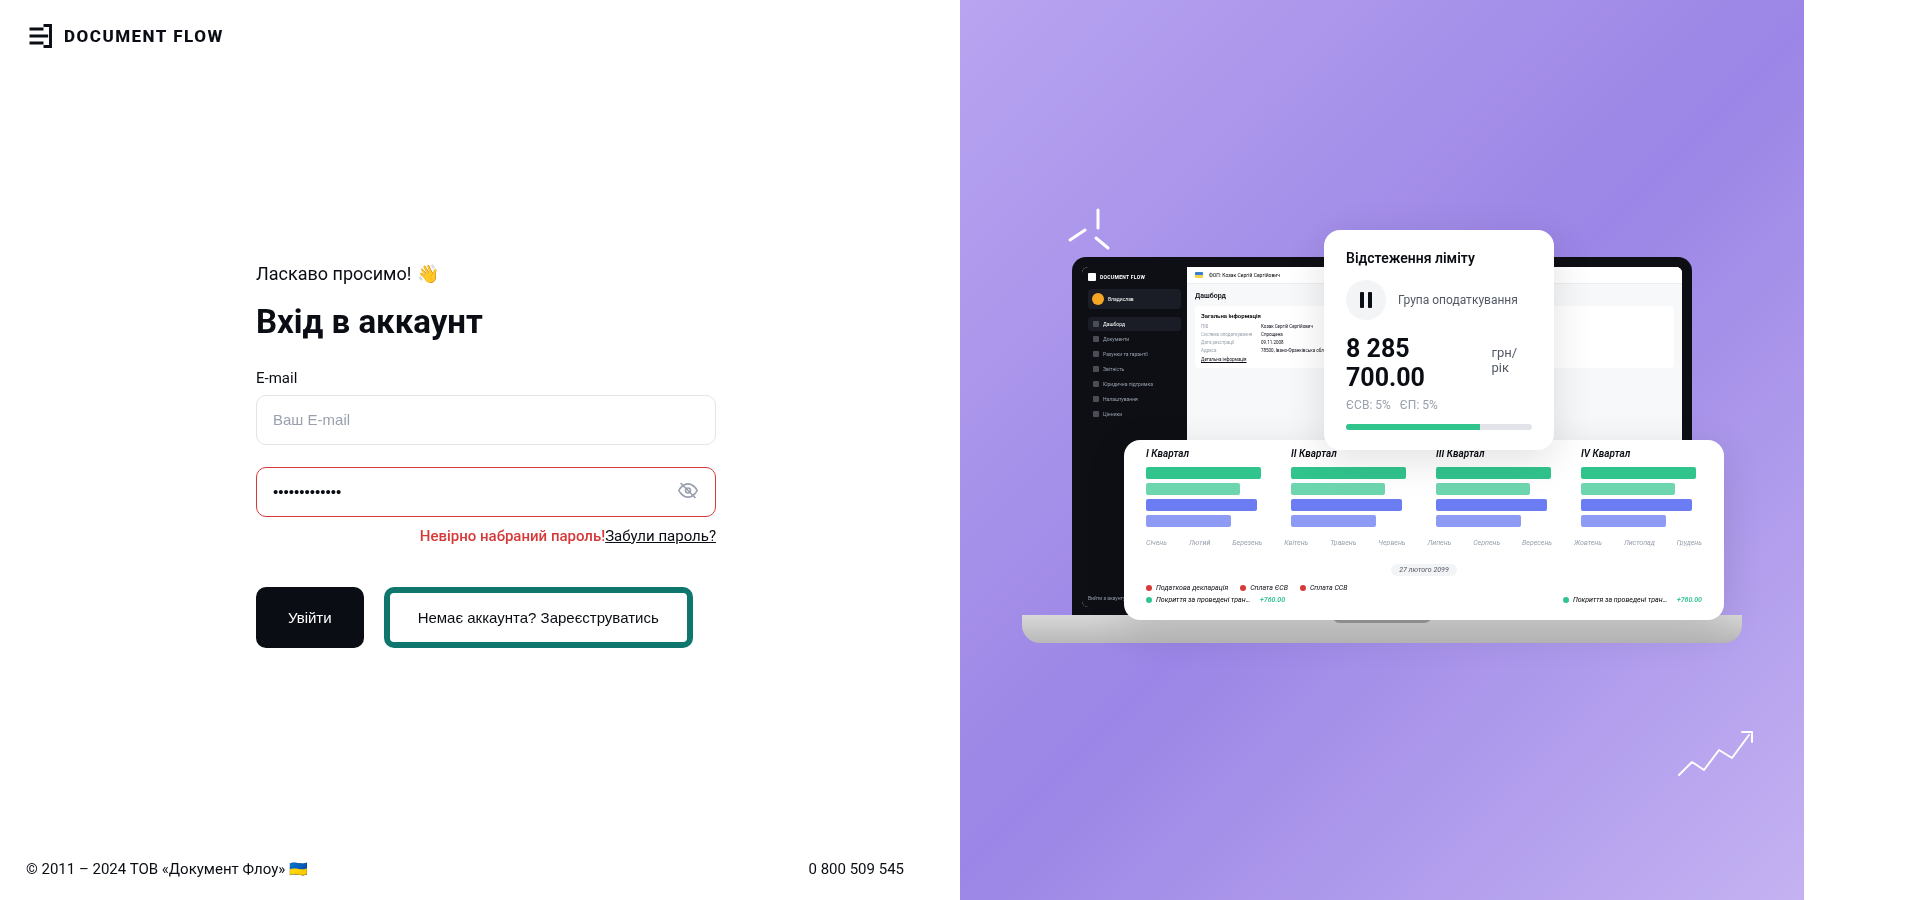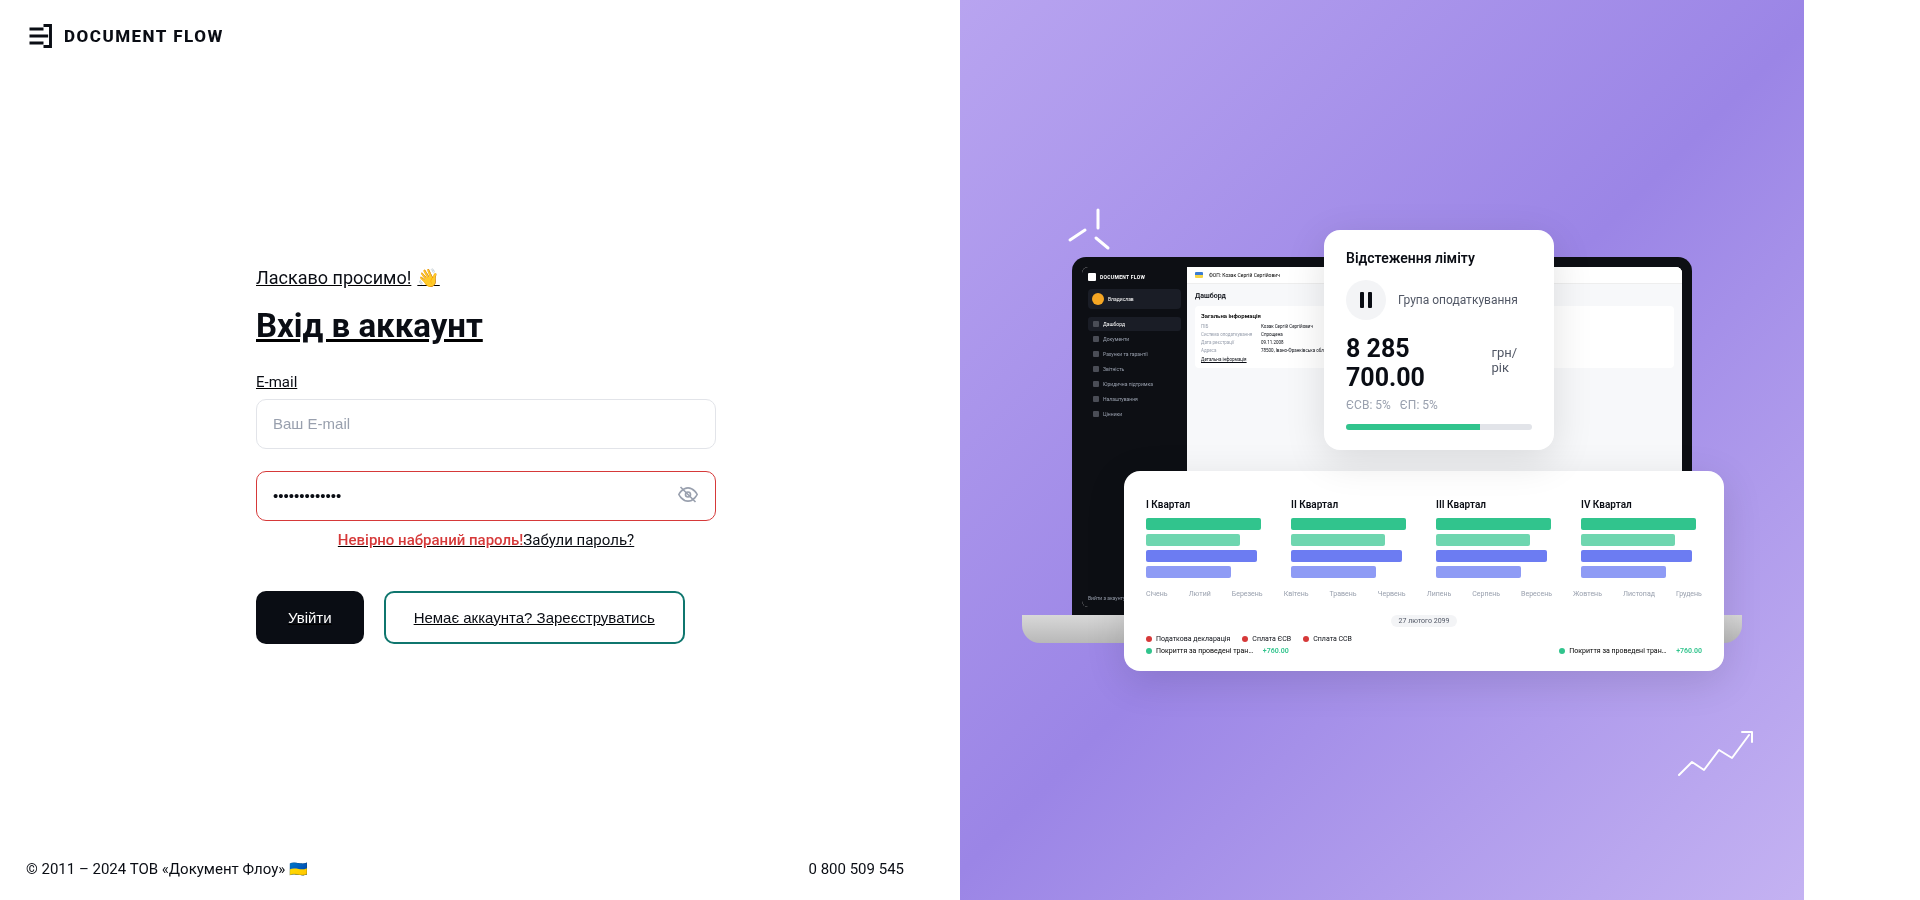--- a/index.html
+++ b/index.html
@@ -1,36 +1,36 @@
 <!DOCTYPE html>
 <html><head>
 <meta charset="utf-8">
 <style>
   * { box-sizing: border-box; margin: 0; padding: 0; }
   body { font-family: -apple-system, BlinkMacSystemFont, "Segoe UI", Roboto, sans-serif; width: 1920px; height: 900px; overflow: hidden; display: flex; }
   .left { width: 960px; height: 900px; position: relative; display: flex; flex-direction: column; padding: 22px 26px; }
   .logo { display: flex; align-items: center; gap: 10px; }
   .logo-icon { width: 28px; height: 28px; }
   .logo-text { font-size: 17px; font-weight: 800; letter-spacing: 1.5px; color: #0a0d14; }
-  .form-wrap { flex: 1; display: flex; flex-direction: column; justify-content: center; padding-left: 230px; text-decoration: underline; }
+  .form-wrap { flex: 1; display: flex; flex-direction: column; justify-content: center; padding-left: 230px; }
   .form { width: 460px; }
   .welcome { font-size: 18px; color: #0a0d14; margin-bottom: 18px; display: flex; align-items: center; gap: 6px; }
   .title { font-size: 33px; font-weight: 700; color: #0a0d14; margin-bottom: 28px; }
   .field-label { font-size: 15px; color: #0a0d14; margin-bottom: 8px; display: block; }
   .input-wrap { position: relative; margin-bottom: 22px; }
   .input { width: 100%; height: 50px; border: 1px solid #e2e4e9; border-radius: 10px; padding: 0 16px; font-size: 15px; color: #0a0d14; outline: none; }
   .input::placeholder { color: #99a0ae; }
   .input.error { border-color: #d63939; }
   .eye-btn { position: absolute; right: 14px; top: 50%; transform: translateY(-50%); background: none; border: none; cursor: pointer; padding: 4px; color: #99a0ae; }
-  .error-row { display: flex; justify-content: center; align-items: center; margin-top: -4px; margin-bottom: 42px; }
+  .error-row { display: flex; justify-content: flex-end; align-items: center; margin-top: -4px; margin-bottom: 42px; }
   .error-text { color: #d63939; font-size: 15px; font-weight: 500; }
   .forgot-link { color: #0a0d14; font-size: 15px; text-decoration: underline; cursor: pointer; }
   .button-row { display: flex; gap: 20px; }
   .btn-primary { background: #0a0d14; color: #fff; border: none; border-radius: 10px; padding: 16px 32px; font-size: 15px; font-weight: 500; cursor: pointer; }
-  .btn-secondary { background: #fff; color: #0a0d14; border: 2px solid #0f766e; border-radius: 10px; padding: 16px 28px; font-size: 15px; font-weight: 400; cursor: pointer; }
+  .btn-secondary { background: #fff; color: #0a0d14; border: 6px solid #0f766e; border-radius: 10px; padding: 16px 28px; font-size: 15px; font-weight: 400; cursor: pointer; }
   .footer { display: flex; justify-content: space-between; align-items: center; font-size: 15px; color: #0a0d14; padding-right: 30px; }
   .right { width: 844px; height: 900px; background: linear-gradient(135deg, #b8a4f0 0%, #9b85e6 50%, #c4b2f2 100%); position: relative; display: flex; align-items: center; justify-content: center; }
   .sparkle { position: absolute; top: 200px; left: 100px; }
   .sparkle line { stroke: #fff; stroke-width: 3; stroke-linecap: round; }
   .arrow-chart { position: absolute; bottom: 110px; right: 40px; }
   .arrow-chart path { stroke: #fff; stroke-width: 2; fill: none; stroke-linecap: round; stroke-linejoin: round; }
   .laptop { position: relative; width: 720px; }
   .laptop-screen { width: 620px; height: 360px; background: #0d0f14; border-radius: 14px 14px 0 0; margin: 0 auto; padding: 10px; position: relative; }
   .laptop-base { width: 720px; height: 28px; background: linear-gradient(180deg, #d8d8d8 0%, #b8b8b8 100%); border-radius: 0 0 18px 18px; position: relative; margin-top: -2px; }
   .laptop-notch { position: absolute; top: 0; left: 50%; transform: translateX(-50%); width: 100px; height: 8px; background: #9a9a9a; border-radius: 0 0 8px 8px; }
@@ -64,21 +64,21 @@
   .limit-badge-bars { display: flex; gap: 4px; }
   .limit-badge-bar { width: 4px; height: 16px; background: #0a0d14; border-radius: 1px; }
   .limit-group-text { font-size: 12px; color: #525866; line-height: 1.35; }
   .limit-amount-row { display: flex; align-items: baseline; gap: 6px; margin-bottom: 6px; }
   .limit-amount { font-size: 25px; font-weight: 700; color: #0a0d14; }
   .limit-unit { font-size: 13px; color: #525866; }
   .limit-rates { font-size: 12px; color: #99a0ae; margin-bottom: 12px; }
   .limit-progress { height: 6px; background: #e2e4e9; border-radius: 3px; overflow: hidden; }
   .limit-progress-bar { height: 100%; width: 72%; background: #31c48d; }
 
-  .quarters-card { position: absolute; top: 471px; right: 80px; width: 600px; background: #fff; border-radius: 16px; padding: 28px 22px 16px; box-shadow: 0 10px 40px rgba(0,0,0,0.12); z-index: 9; }
+  .quarters-card { position: absolute; top: 440px; right: 80px; width: 600px; background: #fff; border-radius: 16px; padding: 8px 22px 16px; box-shadow: 0 10px 40px rgba(0,0,0,0.12); z-index: 9; font-style: italic; }
   .quarters-row { display: flex; justify-content: space-between; gap: 24px; margin-bottom: 12px; }
   .quarter-col { flex: 1; }
   .quarter-title { font-size: 10px; font-weight: 600; color: #0a0d14; margin-bottom: 8px; }
   .quarter-bars { display: flex; flex-direction: column; gap: 4px; }
   .qbar { height: 12px; border-radius: 2px; }
   .qbar.g1 { background: #31c48d; width: 95%; }
   .qbar.g2 { background: #31c48d; width: 78%; opacity: 0.7; }
   .qbar.b1 { background: #6c7cf2; width: 92%; }
   .qbar.b2 { background: #8e9bf5; width: 70%; }
   .months-row { display: flex; justify-content: space-between; font-size: 7px; color: #99a0ae; margin-bottom: 10px; }

